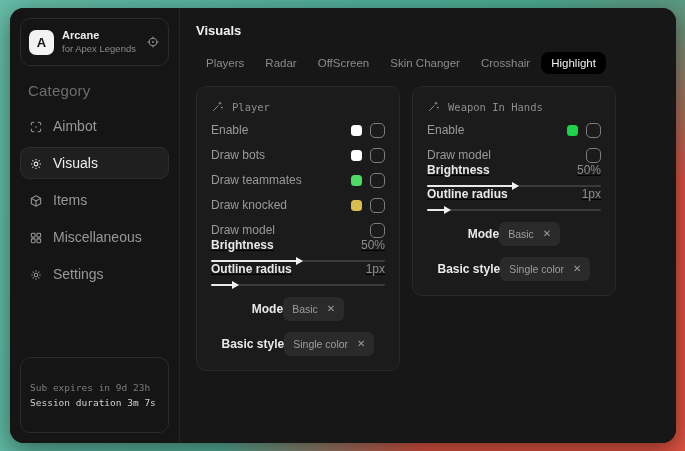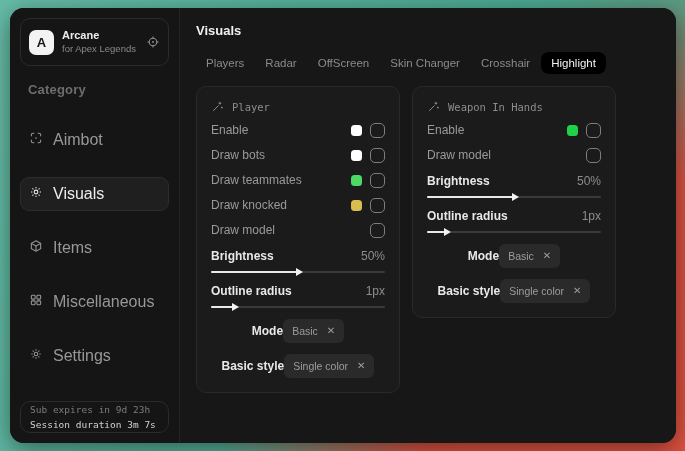--- a/index.html
+++ b/index.html
@@ -33,31 +33,31 @@
   }
   .logo{
     width:25px;height:25px;border-radius:7px;background:#f3f3f3;color:#141414;
     display:flex;align-items:center;justify-content:center;
     font-weight:bold;font-size:13px;flex:0 0 auto;
   }
   .app-titles{display:flex;flex-direction:column;line-height:1.25;}
   .app-name{font-size:11px;font-weight:bold;color:#ececec;}
   .app-sub{font-size:9.5px;color:#8a8a8a;}
   .side-header .hdr-icon{margin-left:auto;color:#8f8f8f;display:flex;}
-  .category{margin:16px 0 2px 8px;font-size:13px;color:#6d6d6d;letter-spacing:.2px;font-weight:bold;}
+  .category{margin:16px 0 2px 8px;font-size:15px;color:#6d6d6d;letter-spacing:.2px;}
   .nav{display:flex;flex-direction:column;margin-top:4px;}
   .nav-item{
-    display:flex;align-items:flex-start;gap:10px;color:#989898;font-size:16px;
-    padding:7px 8px;border:1px solid transparent;border-radius:9px;margin-top:20px;cursor:pointer;
+    display:flex;align-items:flex-end;gap:10px;color:#989898;font-size:14px;
+    padding:7px 8px;border:1px solid transparent;border-radius:9px;margin-top:5px;cursor:pointer;
   }
   .nav-item.active{background:#1f1f1f;border-color:#2d2d2d;color:#ededed;}
   .nav-item .icon{display:flex;color:inherit;}
   .side-footer{
     margin-top:auto;border:1px solid #2b2b2b;border-radius:10px;
-    padding:0 9px;font-family:"DejaVu Sans Mono",monospace;
+    padding:22px 9px;font-family:"DejaVu Sans Mono",monospace;
     font-size:9.5px;line-height:1.6;color:#7c7c7c;
   }
   .side-footer .line2{color:#d2d2d2;}
   
   .main{flex:1;padding:15px 16px;box-sizing:border-box;background:#171717;}
   .main-title{font-size:13px;font-weight:bold;color:#f0f0f0;}
   .tabs{display:flex;gap:1px;margin-top:14px;align-items:center;}
   .tab{padding:5px 10px;font-size:11.5px;color:#8b8b8b;border-radius:8px;cursor:pointer;white-space:nowrap;}
   .tab.active{background:#000000;color:#f2f2f2;}
   .panels{display:flex;gap:12px;margin-top:12px;align-items:flex-start;}
@@ -67,21 +67,21 @@
   }
   .panel-header{
     display:flex;align-items:center;gap:8px;color:#8d8d8d;
     font-family:"DejaVu Sans Mono",monospace;font-size:10.5px;margin:2px 0 3px;
   }
   .row{display:flex;align-items:center;justify-content:space-between;min-height:16px;margin-top:9px;}
   .row-label{font-size:12px;color:#9a9a9a;}
   .row-right{display:flex;align-items:center;gap:8px;}
   .swatch{width:11px;height:11px;border-radius:3.5px;cursor:pointer;}
   .checkbox{width:13px;height:13px;border-radius:5px;border:1.5px solid #7d7d7d;background:transparent;cursor:pointer;}
-  .slider-block{margin-top:11px;}
+  .slider-block{text-decoration:underline;}
   .slider-head{display:flex;justify-content:space-between;align-items:center;}
   .slider-label{font-size:12px;font-weight:bold;color:#e8e8e8;}
   .slider-value{font-size:12px;color:#8d8d8d;}
   .slider-track{margin-top:8px;height:2px;background:#3a3a3a;border-radius:1px;position:relative;cursor:pointer;}
   .slider-fill{height:2px;background:#e9e9e9;border-radius:1px;}
   .slider-thumb{
     position:absolute;top:-3.5px;margin-left:-2px;
     width:0;height:0;border-top:4.5px solid transparent;border-bottom:4.5px solid transparent;
     border-left:7px solid #f2f2f2;cursor:pointer;
   }

